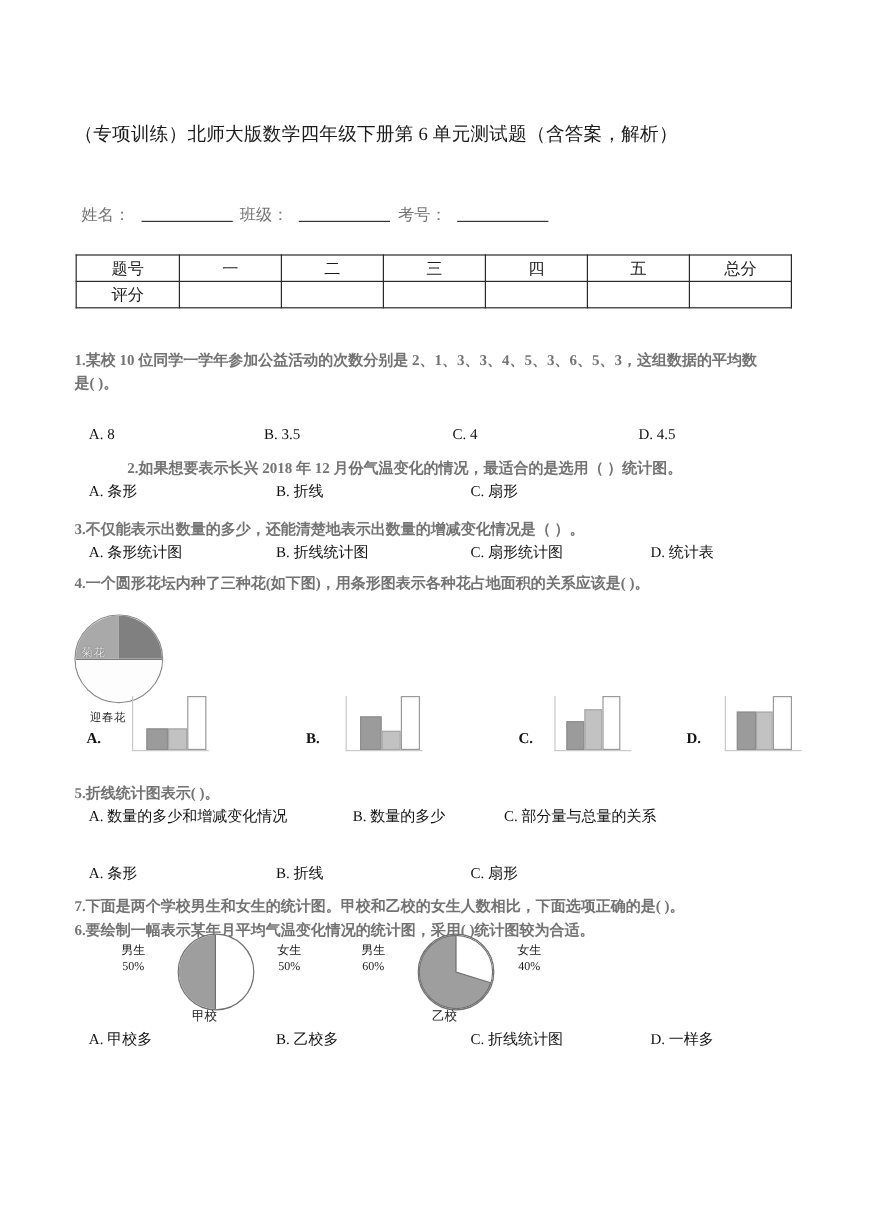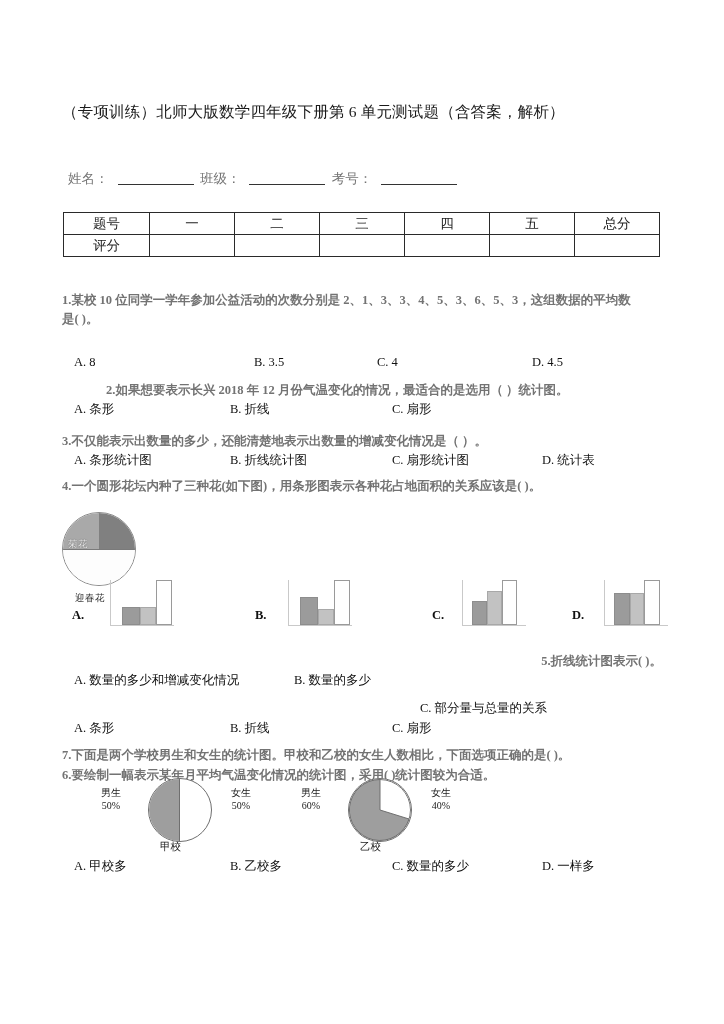--- a/index.html
+++ b/index.html
@@ -257,21 +257,21 @@
       <td></td>
     </tr>
   </tbody>
     </table>
 
 
   <div class="q q-body" style="top:291px;">1.某校 10 位同学一学年参加公益活动的次数分别是 2、1、3、3、4、5、3、6、5、3，这组数据的平均数</div>
   <div class="q q-body" style="top:310px;">是(    )。</div>
   <div class="opts" style="top:355px;">
     <span class="opt" style="left:12px;">A. 8</span>
-    <span class="opt" style="left:158px;margin-left:34px;">B. 3.5</span>
+    <span class="opt" style="left:158px;">B. 3.5</span>
     <span class="opt" style="left:315px;">C. 4</span>
     <span class="opt" style="left:470px;">D. 4.5</span>
   </div>
 
   <div class="q q-body" style="top:381px;margin-left:44px;">2.如果想要表示长兴 2018 年 12 月份气温变化的情况，最适合的是选用（    ）统计图。</div>
   <div class="opts" style="top:401px;">
     <span class="opt" style="left:12px;">A. 条形</span>
     <span class="opt" style="left:168px;">B. 折线</span>
     <span class="opt" style="left:330px;">C. 扇形</span>
   </div>
@@ -325,25 +325,25 @@
 
   <div class="opt-letter" style="left:572px; top:608px;">D.</div>
   <div class="barchart" style="left:604px; top:580px;">
     <div class="axis-y"></div>
     <div class="axis-x"></div>
     <div class="bar" style="left:10px; width:16px; height:32px; background:#9b9b9b; border:1px solid #8d8d8d;"></div>
     <div class="bar" style="left:26px; width:14px; height:32px; background:#c2c2c2; border:1px solid #a8a8a8;"></div>
     <div class="bar" style="left:40px; width:16px; height:45px; background:#ffffff; border:1px solid #9a9a9a;"></div>
   </div>
 
-  <div class="q q-body" style="top:652px;text-align:right;">5.折线统计图表示(    )。</div>
+  <div class="q q-body" style="top:652px;">5.折线统计图表示(    )。</div>
   <div class="opts" style="top:672px;">
     <span class="opt" style="left:12px;">A. 数量的多少和增减变化情况</span>
     <span class="opt" style="left:232px;">B. 数量的多少</span>
-    <span class="opt" style="left:358px;margin-top:28px;">C. 部分量与总量的关系</span>
+    <span class="opt" style="left:358px;">C. 部分量与总量的关系</span>
   </div>
 
   <div class="q q-body" style="top:741px;margin-top:25px;">6.要绘制一幅表示某年月平均气温变化情况的统计图，采用(    )统计图较为合适。</div>
   <div class="opts" style="top:720px;">
     <span class="opt" style="left:12px;">A. 条形</span>
     <span class="opt" style="left:168px;">B. 折线</span>
     <span class="opt" style="left:330px;">C. 扇形</span>
   </div>
 
   <div class="q q-body" style="top:746px;">7.下面是两个学校男生和女生的统计图。甲校和乙校的女生人数相比，下面选项正确的是(    )。</div>
@@ -377,17 +377,17 @@
   </div>
   <div class="pie-label" style="left:418px; top:786px; width:46px;">
     <div>女生</div>
     <div>40%</div>
   </div>
   <div class="pie-caption" style="left:360px; top:840px;">乙校</div>
 
   <div class="opts" style="top:858px;">
     <span class="opt" style="left:12px;">A. 甲校多</span>
     <span class="opt" style="left:168px;">B. 乙校多</span>
-    <span class="opt" style="left:330px;">C. 数量的多少</span>
+    <span class="opt" style="left:330px;">C. 折线统计图</span>
     <span class="opt" style="left:480px;">D. 一样多</span>
   </div>
 
 </div>
 
 </body></html>

